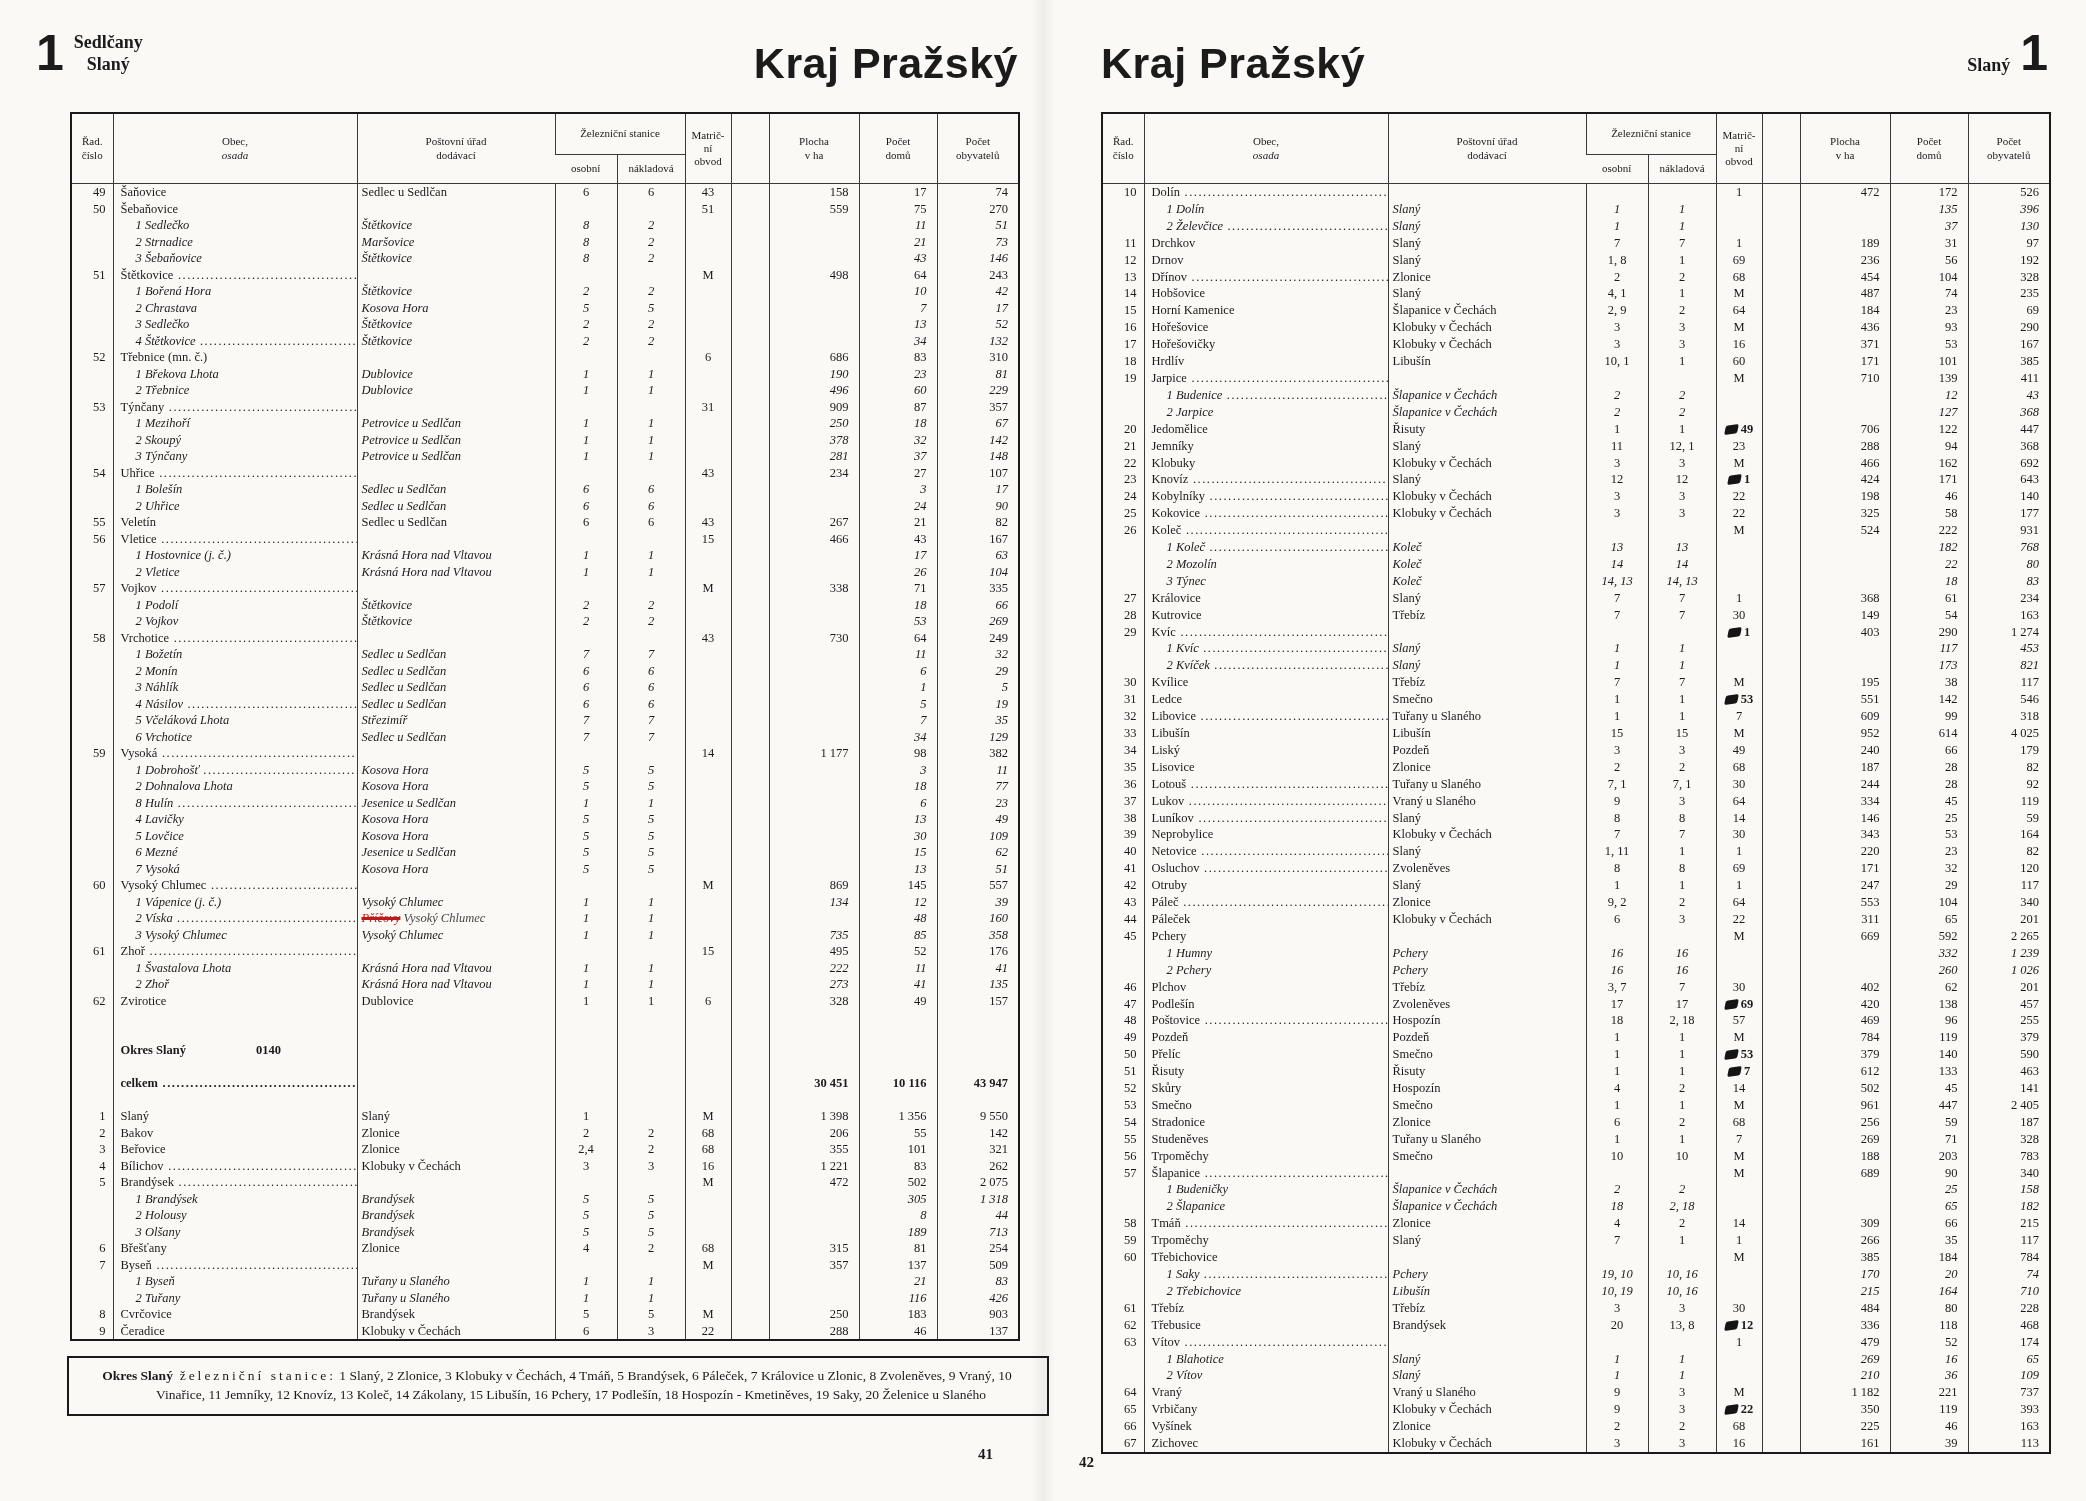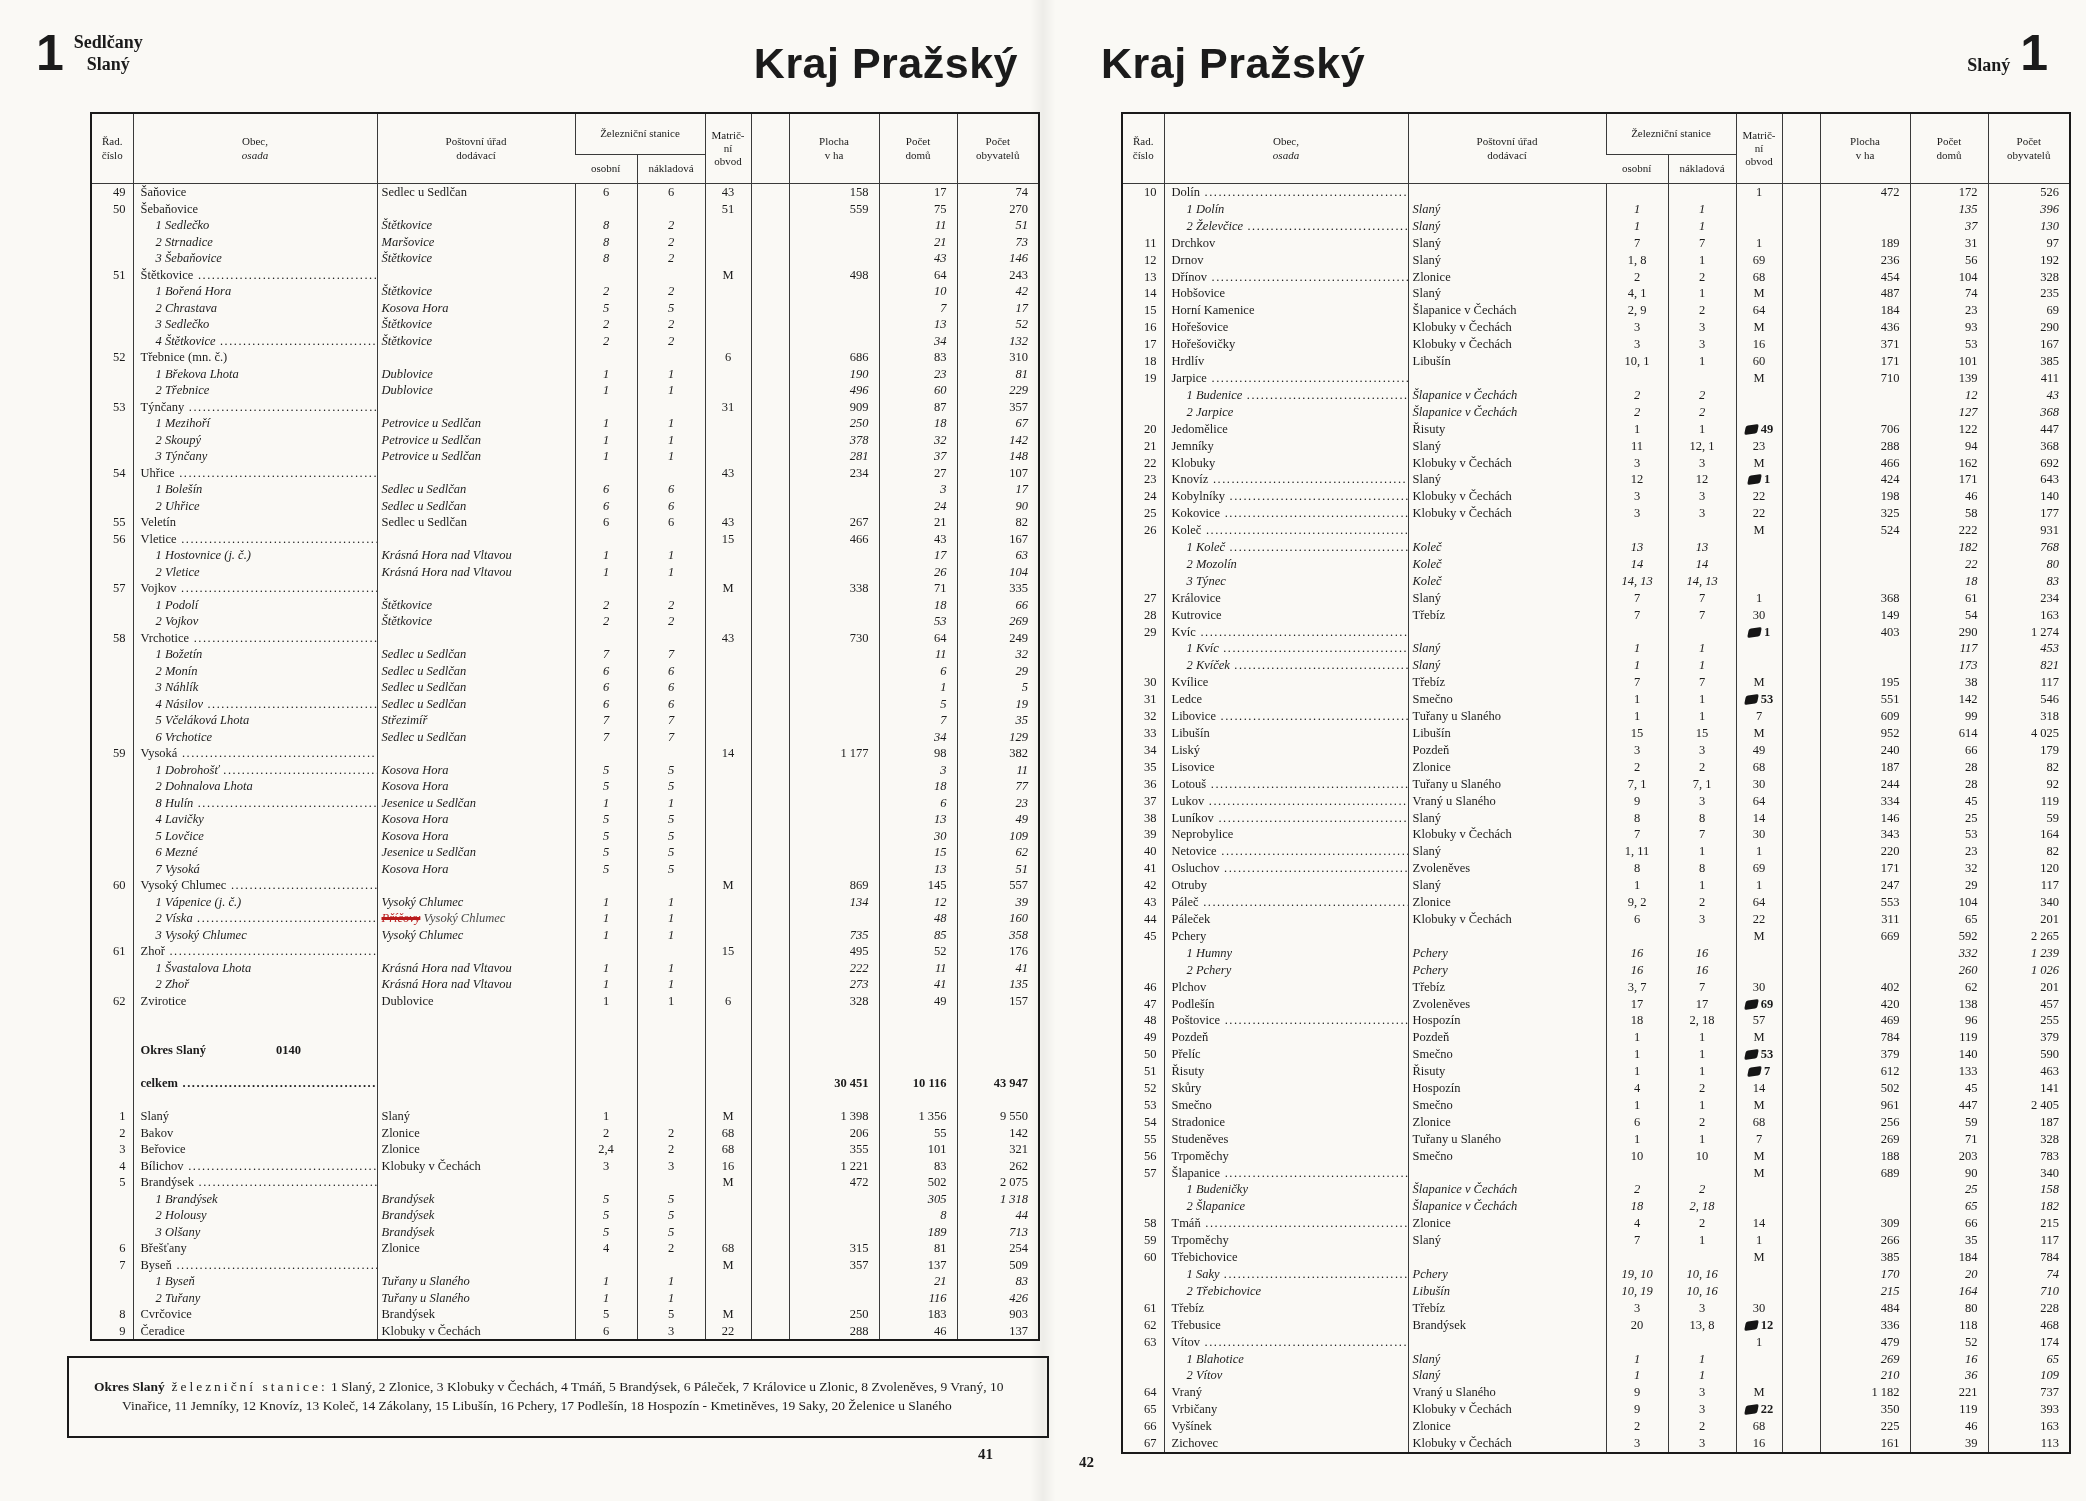--- a/index.html
+++ b/index.html
@@ -13,21 +13,21 @@
 
   .corner-left{position:absolute;left:36px;top:30px;display:flex;align-items:flex-start;gap:10px;}
   .corner-num{font-family:"Liberation Sans",sans-serif;font-weight:700;font-size:50px;line-height:0.95;}
   .corner-labels{display:flex;flex-direction:column;font-size:18px;font-weight:700;line-height:1.22;padding-top:2px;text-align:center;}
   .big-title{font-family:"Liberation Sans",sans-serif;font-weight:700;font-size:43px;letter-spacing:0.5px;line-height:1;}
   .title-left{position:absolute;top:42px;left:70px;width:948px;text-align:right;}
   .title-right{position:absolute;top:42px;left:58px;}
   .corner-right{position:absolute;top:30px;right:38px;display:flex;align-items:flex-start;gap:10px;}
   .corner-label-r{font-size:18px;font-weight:700;padding-top:25px;}
 
-  table{border-collapse:collapse;table-layout:fixed;position:absolute;top:112px;border:2.5px solid #1a1a1a;background:transparent;margin-left:20px;}
+  table{border-collapse:collapse;table-layout:fixed;position:absolute;top:112px;border:2.5px solid #1a1a1a;background:transparent;}
   #table-left{left:70px;width:948px;}
   #table-right{left:58px;width:948px;}
   th,td{border-left:1px solid #3a3a3a;overflow:hidden;}
   th:first-child,td:first-child{border-left:none;}
   thead th{font-weight:400;font-size:11px;line-height:1.2;text-align:center;vertical-align:middle;
     white-space:pre-line;border-bottom:1px solid #3a3a3a;padding:2px 2px;}
   thead tr:first-child th{height:36px;}
   thead tr:last-child th{height:24px;}
   thead th i{font-style:italic;}
   tbody td{font-size:12.5px;white-space:nowrap;vertical-align:middle;padding:0 4px;}
@@ -42,21 +42,21 @@
   td.r{text-align:right;padding-right:10px;}
   td.name.ld::after{content:" ..............................................................";letter-spacing:1.5px;}
   .okres-code{display:inline-block;margin-left:70px;}
   .blot{display:inline-block;width:13px;height:9px;background:#151515;border-radius:2px;
     transform:rotate(-7deg) skewX(-18deg);vertical-align:-1px;margin-right:3px;}
   .hwnum{font-weight:700;}
   .strikeout{text-decoration:line-through;text-decoration-thickness:2.5px;color:#b91c1c;}
   .hwtext{font-style:italic;color:#474747;}
   .footer-box{position:absolute;left:67px;top:1356px;width:948px;border:2.5px solid #1a1a1a;
     padding:9px 16px 10px 14px;font-size:13.5px;line-height:1.38;}
-  .footer-box p{margin:11px;padding-left:28px;text-indent:-28px;}
+  .footer-box p{margin:0;padding-left:28px;text-indent:-28px;text-align:center;}
   .spaced{letter-spacing:3px;}
   .pageno{position:absolute;font-weight:700;font-size:15px;}
   .pageno-left{left:978px;top:1446px;}
   .pageno-right{left:36px;top:1454px;}
 </style>
 </head>
 <body>
 
 <div class="sheet">
 

